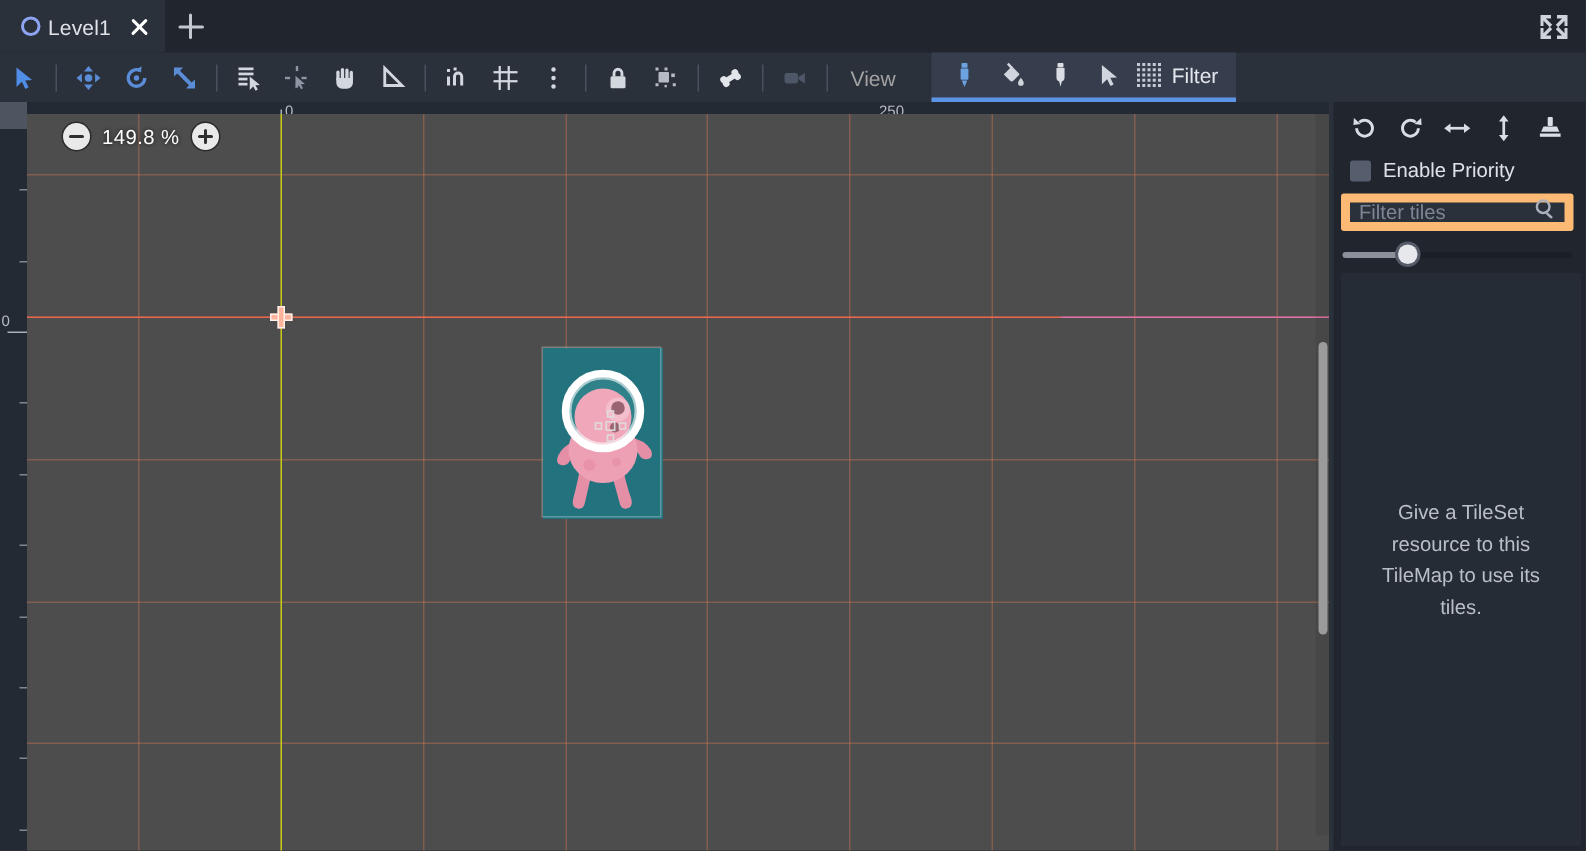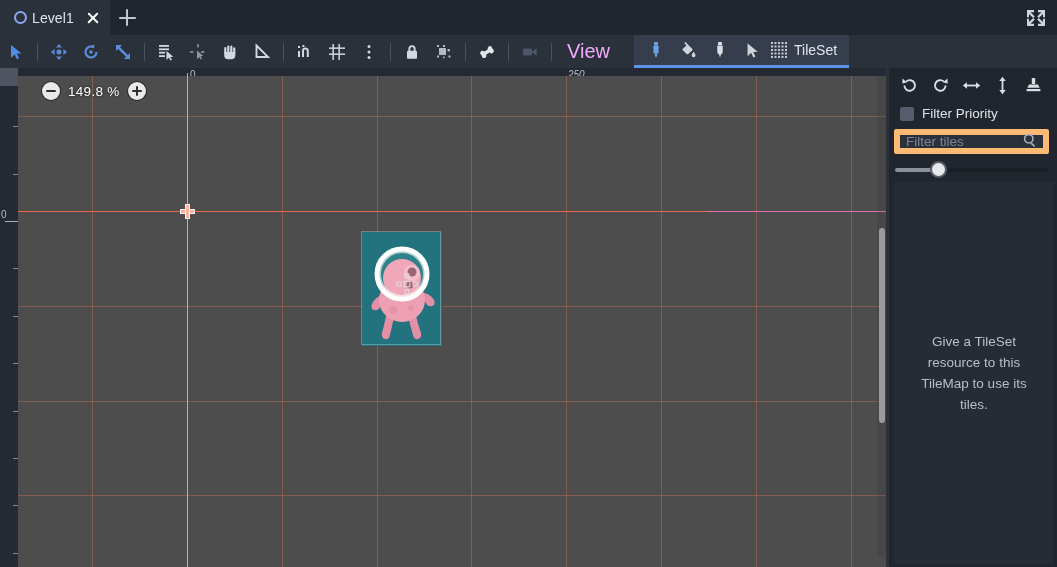--- a/index.html
+++ b/index.html
@@ -61,21 +61,21 @@
   }
   .tb-btn {
     width: 32px; height: 28px;
     display: flex; align-items: center; justify-content: center;
     cursor: pointer; flex: 0 0 auto;
   }
   .tb-sep {
     width: 1px; height: 18px; background: #4a515e; margin: 0 5px; flex: 0 0 auto;
   }
   .tb-text {
-    color: #f0abfc; font-size: 20px; padding: 0 10px; cursor: pointer;
+    color: #a3a3a3; font-size: 14px; padding: 0 10px; cursor: pointer;
     height: 28px; display: flex; align-items: center;
   }
   #tilemap-group {
     display: flex; align-items: center; height: 33px;
     background: #363e4d;
     border-bottom: 3px solid #5c95e8;
     padding: 0 6px;
   }
   #tilemap-group .tb-btn svg { opacity: .95; }
   .tb-label-tilemap {
@@ -476,21 +476,21 @@
             <rect x="10.5" y="10.5" width="2" height="2"></rect>
             <rect x="14" y="10.5" width="2" height="2"></rect>
         <rect x="0" y="14" width="2" height="2"></rect>
             <rect x="3.5" y="14" width="2" height="2"></rect>
             <rect x="7" y="14" width="2" height="2"></rect>
             <rect x="10.5" y="14" width="2" height="2"></rect>
             <rect x="14" y="14" width="2" height="2"></rect>
           </g>
         </svg>
     </div>
-    <span class="tb-label-tilemap">TileSet</span>
+    <span class="tb-label-tilemap">Filter</span>
   </div>
 </div>
 
 <div id="ruler-corner"></div>
 <div id="ruler-top">
     <div class="rt-tick minor" style="left: 27px;"></div>
     <div class="rt-tick minor" style="left: 74px;"></div>
     <div class="rt-tick minor" style="left: 122px;"></div>
     <div class="rt-tick major" style="left: 169px;"></div>
     <div class="rt-tick minor" style="left: 216px;"></div>
@@ -501,21 +501,21 @@
     <div class="rt-tick minor" style="left: 453px;"></div>
     <div class="rt-tick minor" style="left: 501px;"></div>
     <div class="rt-tick minor" style="left: 548px;"></div>
     <div class="rt-tick minor" style="left: 596px;"></div>
     <div class="rt-tick minor" style="left: 643px;"></div>
     <div class="rt-tick minor" style="left: 690px;"></div>
     <div class="rt-tick minor" style="left: 738px;"></div>
     <div class="rt-tick minor" style="left: 785px;"></div>
     <div class="rt-tick minor" style="left: 833px;"></div>
     <div class="rt-lab" style="left: 172px;">0</div>
-    <div class="rt-lab" style="left: 550px; font-style: italic;">250</div>
+    <div class="rt-lab" style="left: 568px;">250</div>
   </div>
 <div id="ruler-left">
     <div class="rl-tick minor" style="top: 40px;"></div>
     <div class="rl-tick minor" style="top: 88px;"></div>
     <div class="rl-tick major" style="top: 135px;"></div>
     <div class="rl-tick minor" style="top: 182px;"></div>
     <div class="rl-tick minor" style="top: 230px;"></div>
     <div class="rl-tick minor" style="top: 277px;"></div>
     <div class="rl-tick minor" style="top: 325px;"></div>
     <div class="rl-tick minor" style="top: 372px;"></div>
@@ -638,21 +638,21 @@
         <rect x="7.8" y="2" width="3.4" height="6" rx=".6"></rect>
         <path d="M5 8.4 h9 l1.6 3.4 H3.4 Z"></path>
         <rect x="2.6" y="13" width="13.8" height="2.2"></rect>
           </g>
         </svg>
     </div>
   </div>
 
   <div id="rp-priority">
     <span class="cbox"></span>
-    <span class="clab">Filter Priority</span>
+    <span class="clab">Enable Priority</span>
   </div>
 
   <div id="rp-filter">
     <span class="ftxt">Filter tiles</span>
     <span>
       <svg width="14" height="14" viewBox="0 0 14 14">
         <circle cx="5.8" cy="5.8" r="4.2" fill="none" stroke="#aab1bd" stroke-width="1.6"></circle>
         <rect x="8.6" y="9.4" width="5" height="1.7" rx=".8" transform="rotate(42 8.6 9.4)" fill="#aab1bd"></rect>
         </svg>
     </span>

